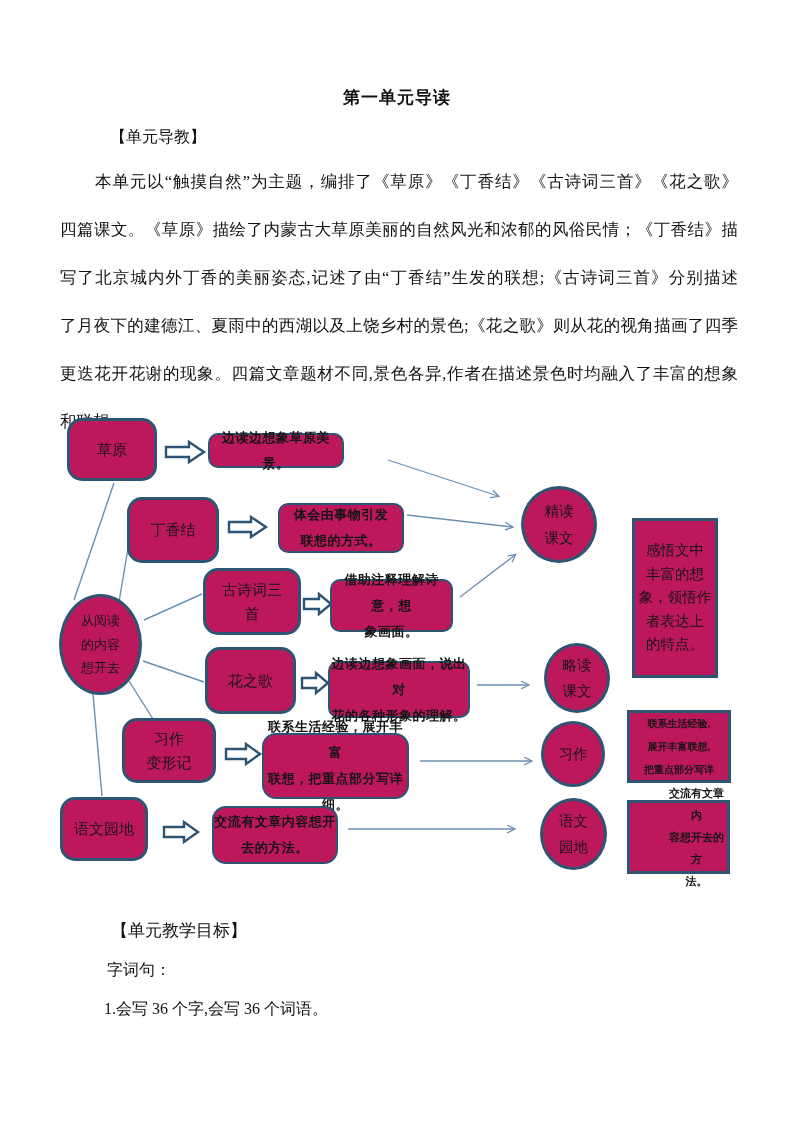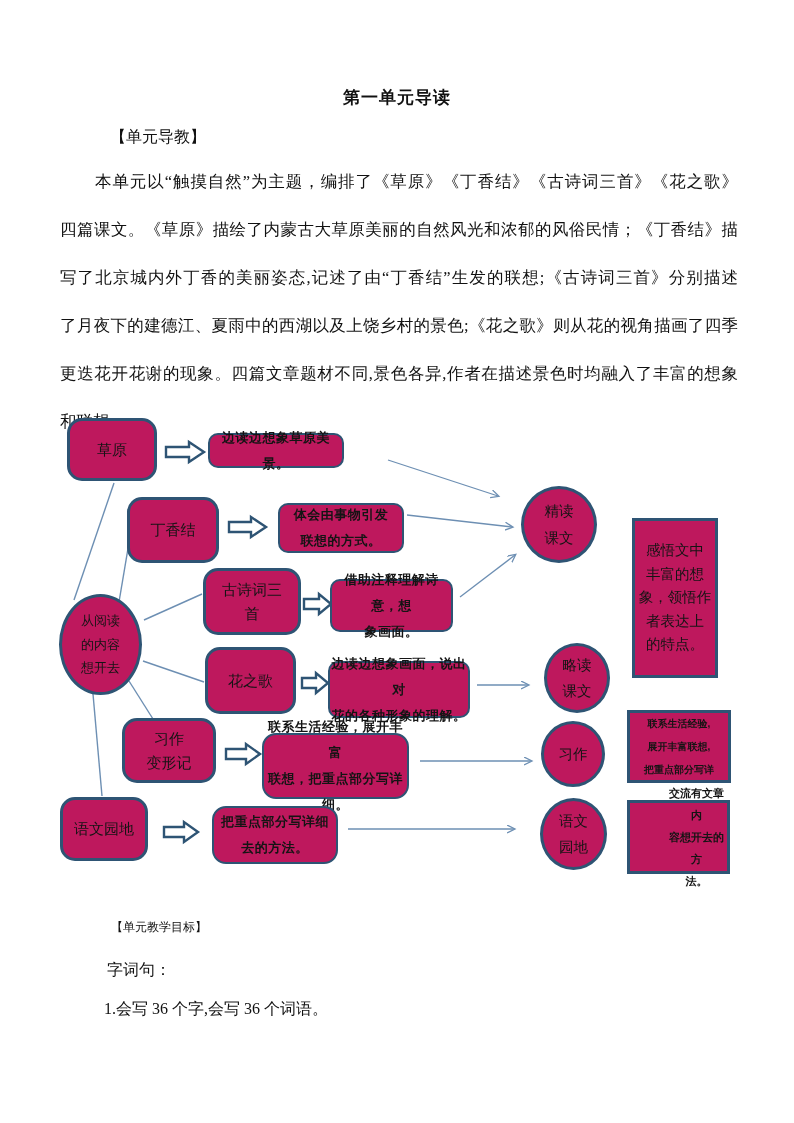--- a/index.html
+++ b/index.html
@@ -8,21 +8,21 @@
   .doc{position:relative;width:794px;height:1123px;background:#fff;}
 
   .title{position:absolute;left:0;top:86px;width:794px;text-align:center;
          font-size:17px;font-weight:bold;letter-spacing:1px;}
   .h1{position:absolute;left:110px;top:127px;font-size:16px;}
   .para{position:absolute;left:60px;top:168px;width:678px;font-size:16.5px;}
   .para .line{height:46px;line-height:24px;padding-top:2px;}
   .jline{text-align:justify;text-align-last:justify;}
   .indent{padding-left:35px;}
 
-  .h2{position:absolute;left:111px;top:919px;font-size:12px;}
+  .h2{position:absolute;left:111px;top:919px;font-size:17px;}
   .sub{position:absolute;left:107px;top:960px;font-size:16px;}
   .item{position:absolute;left:104px;top:999px;font-size:16px;}
 
   .diagram{position:absolute;left:0;top:410px;width:794px;height:490px;}
   .diagram svg{position:absolute;left:0;top:0;}
 
   .node,.desc,.circle,.rrect{
     position:absolute;box-sizing:border-box;background:#be185d;
     border:3px solid #2e5474;display:flex;align-items:center;justify-content:center;
     text-align:center;white-space:pre-line;color:#141414;
@@ -107,21 +107,21 @@
 
     <div class="desc" style="left:208px;top:23px;width:136px;height:35px;">边读边想象草原美景。</div>
     <div class="desc" style="left:278px;top:93px;width:126px;height:50px;">体会由事物引发
 联想的方式。</div>
     <div class="desc" style="left:330px;top:169px;width:123px;height:53px;">借助注释理解诗意，想
 象画面。</div>
     <div class="desc" style="left:328px;top:251px;width:142px;height:57px;">边读边想象画面，说出对
 花的各种形象的理解。</div>
     <div class="desc rad14" style="left:262px;top:323px;width:147px;height:66px;">联系生活经验，展开丰富
 联想，把重点部分写详细。</div>
-    <div class="desc rad14" style="left:212px;top:396px;width:126px;height:58px;">把重点部分写详细
+    <div class="desc rad14" style="left:212px;top:396px;width:126px;height:58px;">交流有文章内容想开
 去的方法。</div>
 
     <div class="circle" style="left:521px;top:76px;width:76px;height:77px;">精读
 课文</div>
     <div class="circle" style="left:544px;top:233px;width:66px;height:70px;">略读
 课文</div>
     <div class="circle" style="left:541px;top:311px;width:64px;height:66px;">习作</div>
     <div class="circle" style="left:540px;top:388px;width:67px;height:72px;">语文
 园地</div>
 

